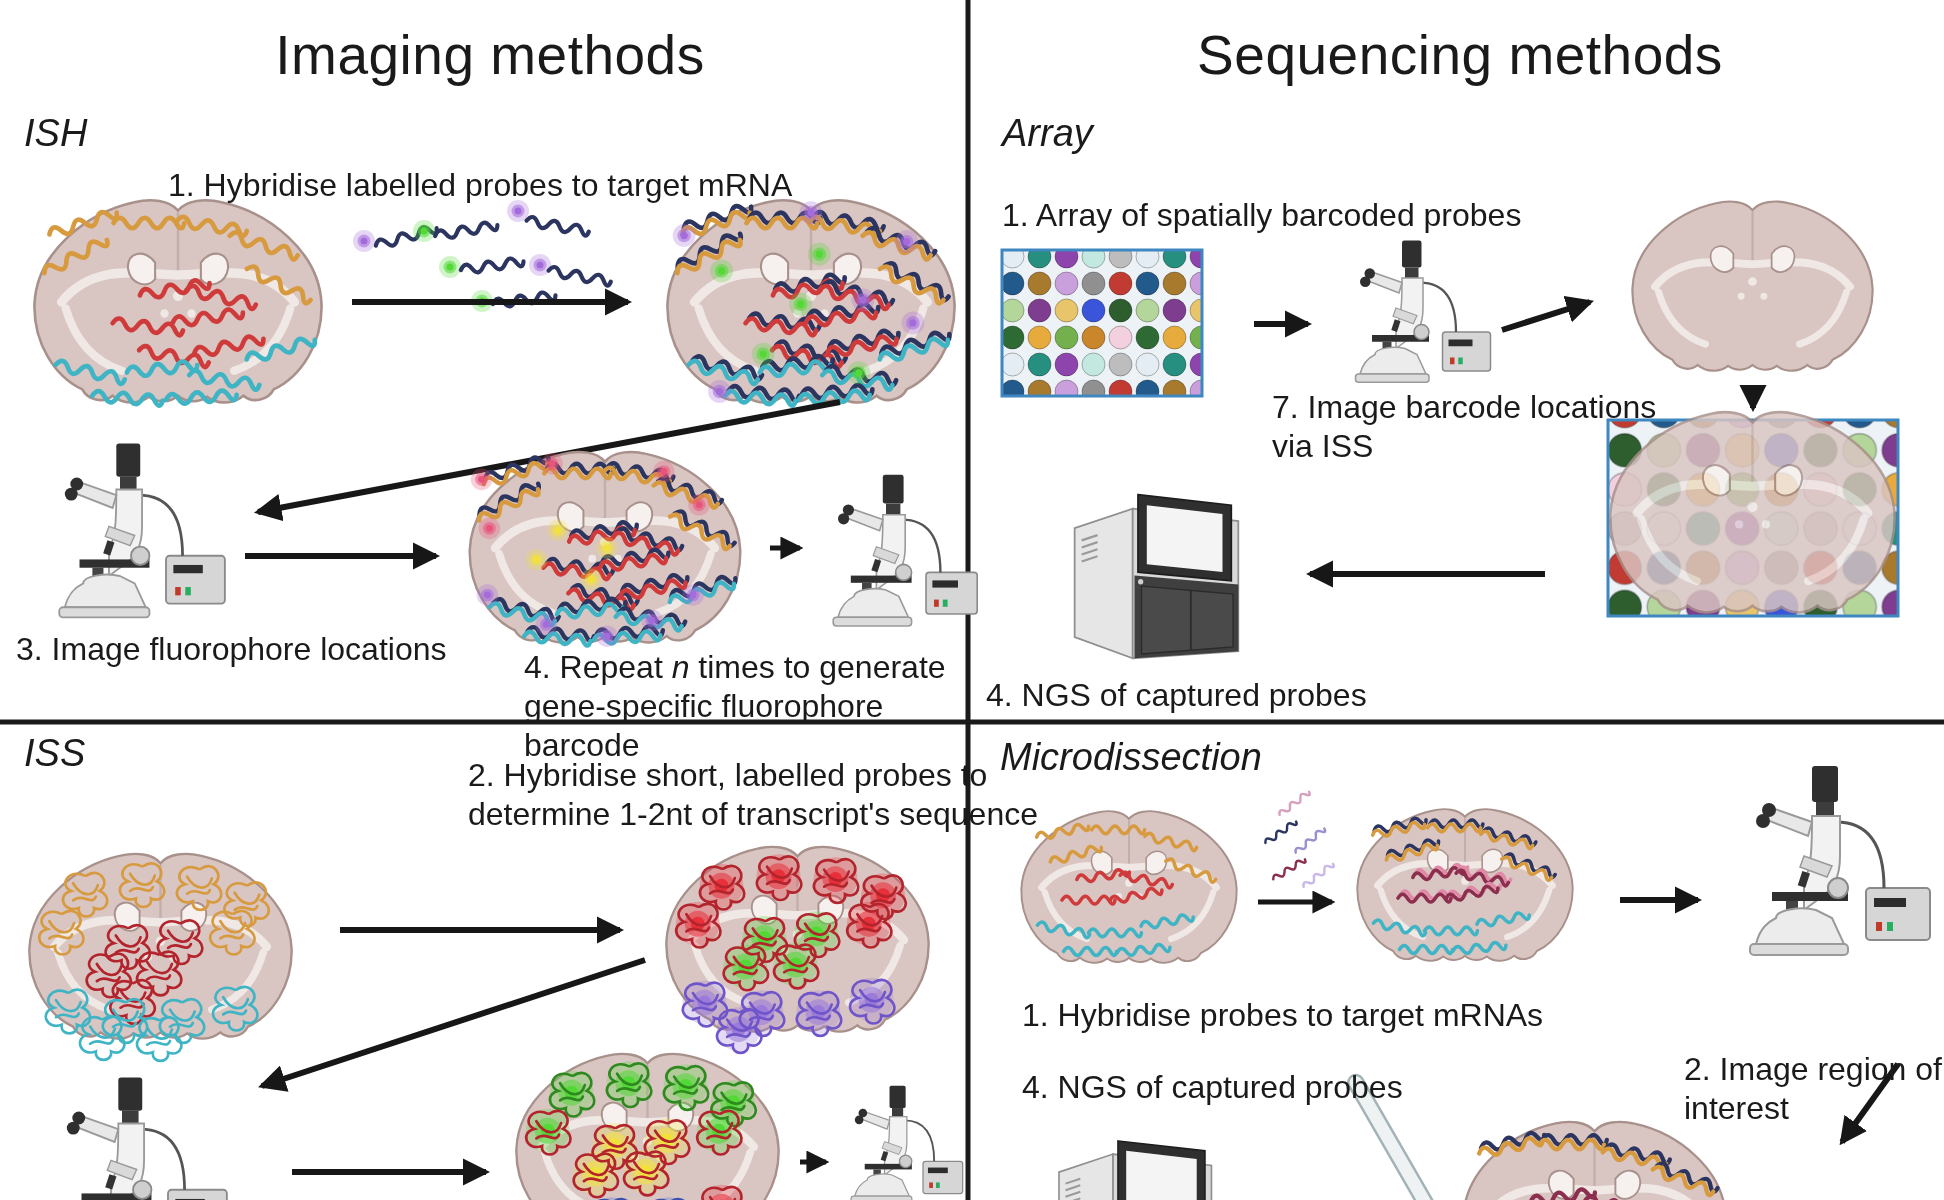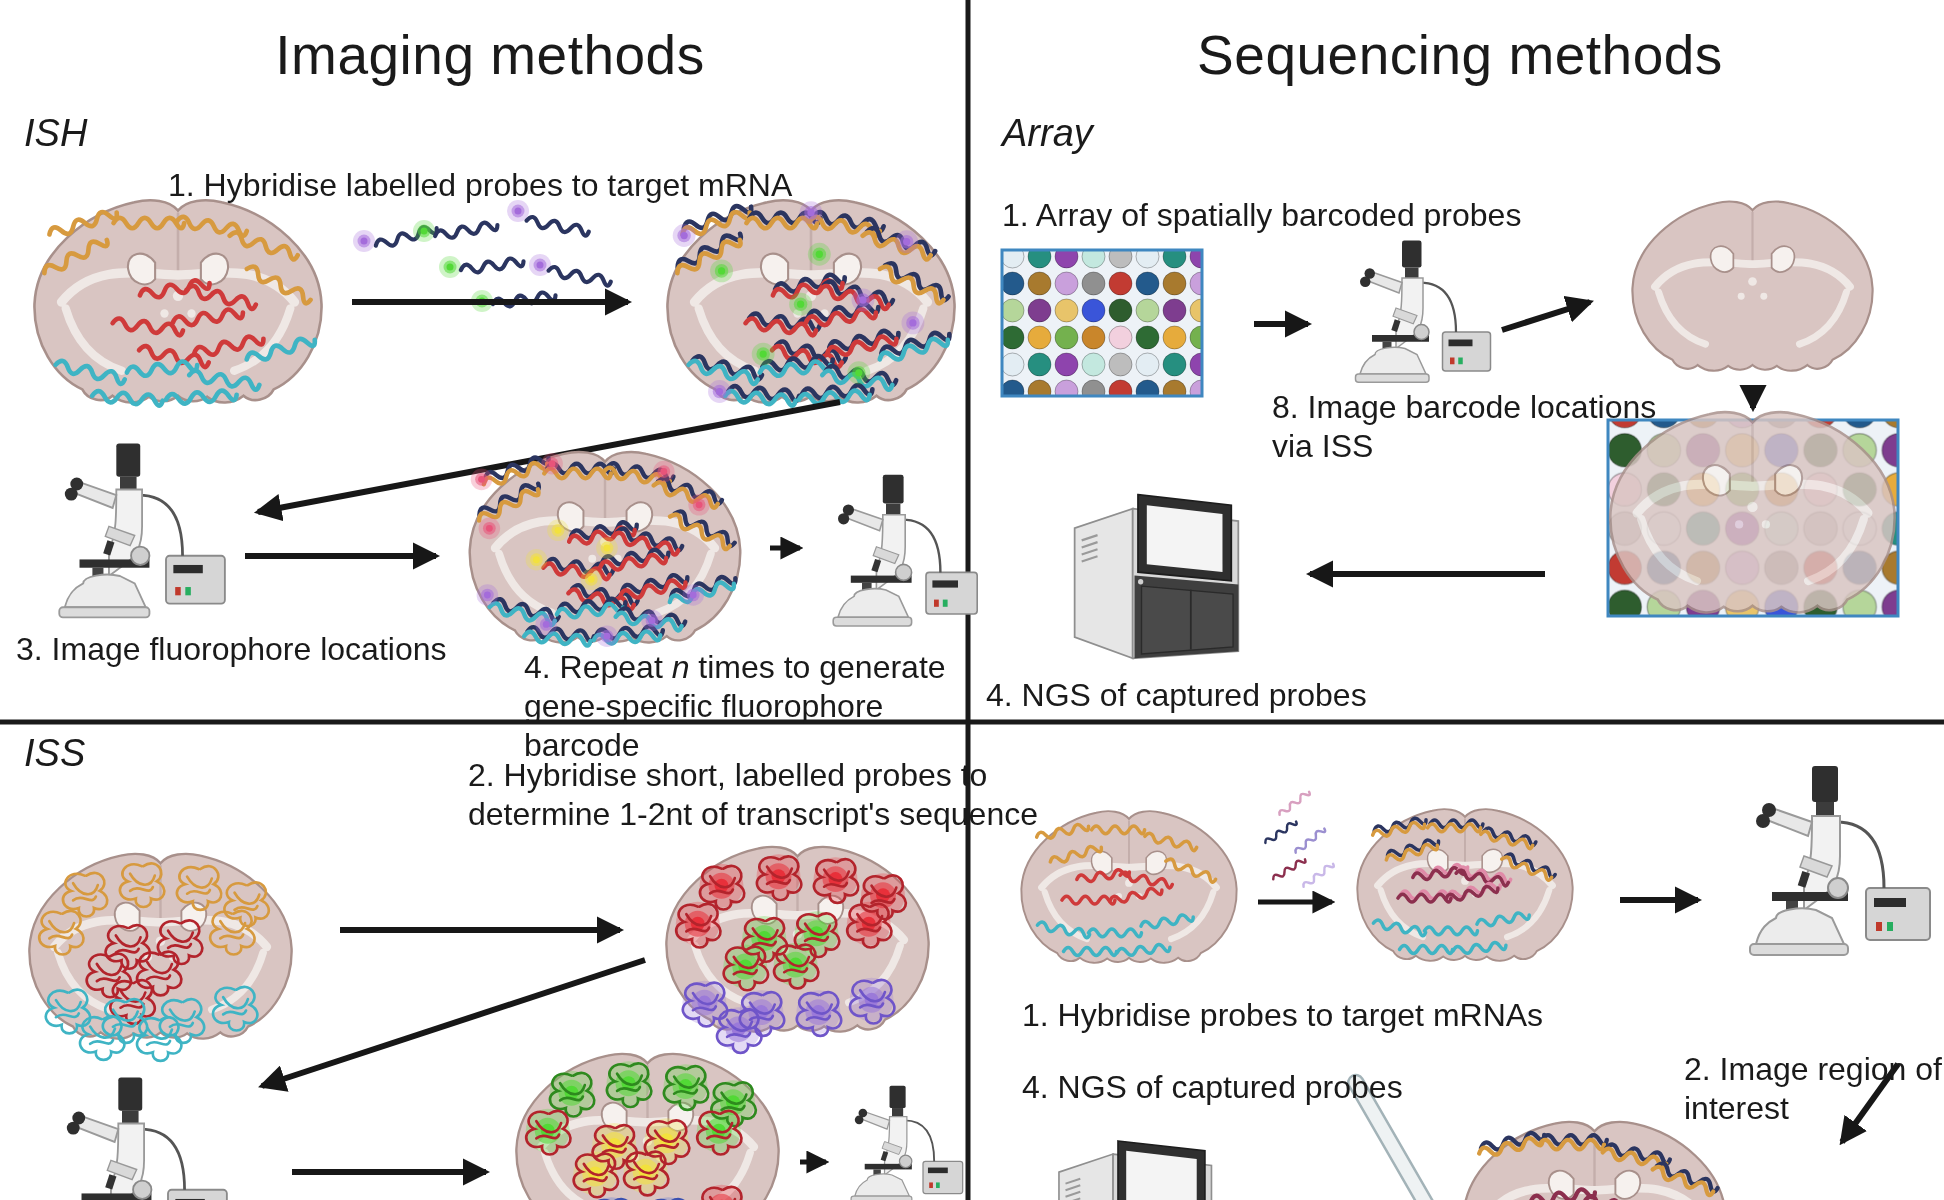--- a/index.html
+++ b/index.html
@@ -507,26 +507,27 @@
 <div class="t title" style="left:1120px;top:22px;width:680px">Sequencing methods</div>
 
 <div class="t heading" style="left:24px;top:110px">ISH</div>
 <div class="t step" style="left:168px;top:166px">1. Hybridise labelled probes to target mRNA</div>
 <div class="t step" style="left:16px;top:630px">3. Image fluorophore locations</div>
 <div class="t step" style="left:524px;top:648px;width:470px"><span>4. Repeat </span><span class="vi">n</span><span> times to generate
 gene-specific fluorophore barcode</span></div>
 
 <div class="t heading" style="left:1002px;top:110px">Array</div>
 <div class="t step" style="left:1002px;top:196px">1. Array of spatially barcoded probes</div>
-<div class="t step" style="left:1272px;top:388px">8. Image barcode locations
+<div class="t step" style="left:1272px;top:388px">7. Image barcode locations
 via ISS</div>
 <div class="t step" style="left:986px;top:676px">4. NGS of captured probes</div>
 
 <div class="t heading" style="left:24px;top:730px">ISS</div>
 <div class="t step" style="left:468px;top:756px">2. Hybridise short, labelled probes to
 determine 1-2nt of transcript's sequence</div>
 
+<div class="t heading" style="left:1000px;top:734px">Microdissection</div>
 <div class="t step" style="left:1022px;top:996px">1. Hybridise probes to target mRNAs</div>
 <div class="t step" style="left:1684px;top:1050px">2. Image region of
 interest</div>
 <div class="t step" style="left:1022px;top:1068px">4. NGS of captured probes</div>
 
 </div>
 
 </body></html>

